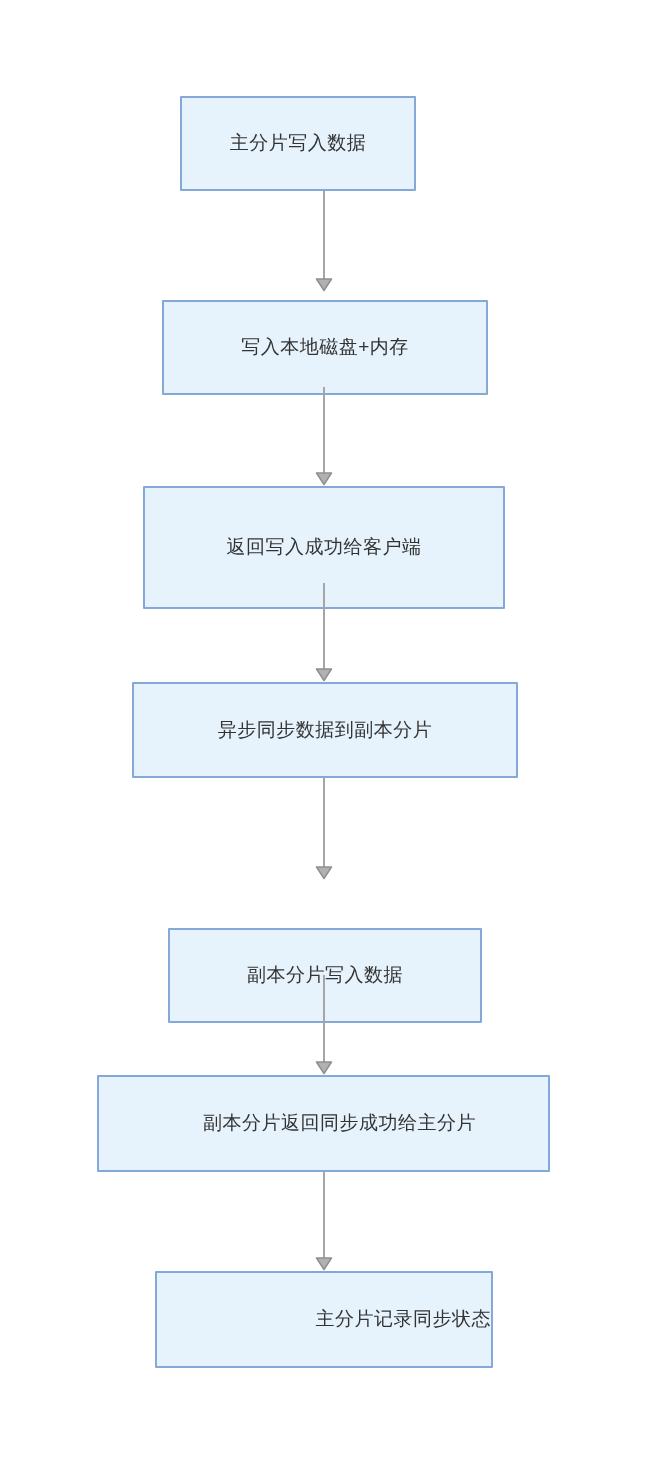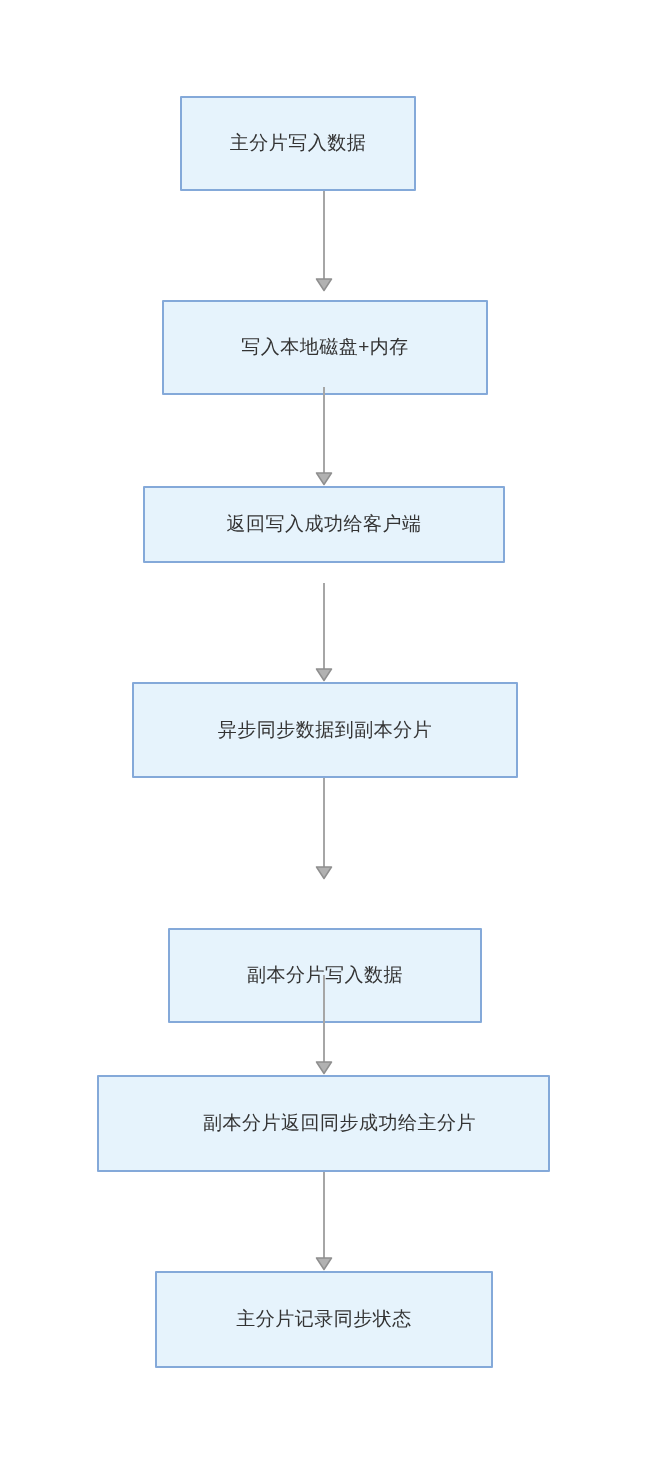--- a/index.html
+++ b/index.html
@@ -31,25 +31,25 @@
     align-items: center;
     justify-content: center;
     text-align: center;
     font-size: 19px;
     color: var(--text);
     letter-spacing: 0.5px;
     line-height: 1.3;
   }
   .node-1 { left: 180px; top: 96px;  width: 236px; height: 95px; font-family: Liberation Serif, serif; }
   .node-2 { left: 162px; top: 292px; width: 326px; height: 95px; margin-top: 8px; }
-  .node-3 { left: 143px; top: 486px; width: 362px; height: 77px; }
+  .node-3 { left: 143px; top: 486px; width: 362px; height: 123px; }
   .node-4 { left: 132px; top: 682px; width: 386px; height: 96px; }
   .node-5 { left: 168px; top: 880px; width: 314px; height: 95px; margin-top: 48px; }
   .node-6 { left: 97px;  top: 1075px; width: 453px; height: 97px; padding-left: 32px; }
-  .node-7 { left: 155px; top: 1271px; width: 338px; height: 97px; }
+  .node-7 { left: 155px; top: 1271px; width: 338px; height: 97px; justify-content: flex-end; }
 
   .arrow {
     position: absolute;
     left: 315px;            
     width: 18px;
     display: flex;
     flex-direction: column;
     align-items: center;
   }
   .arrow-1 { top: 191px;  height: 101px; }

